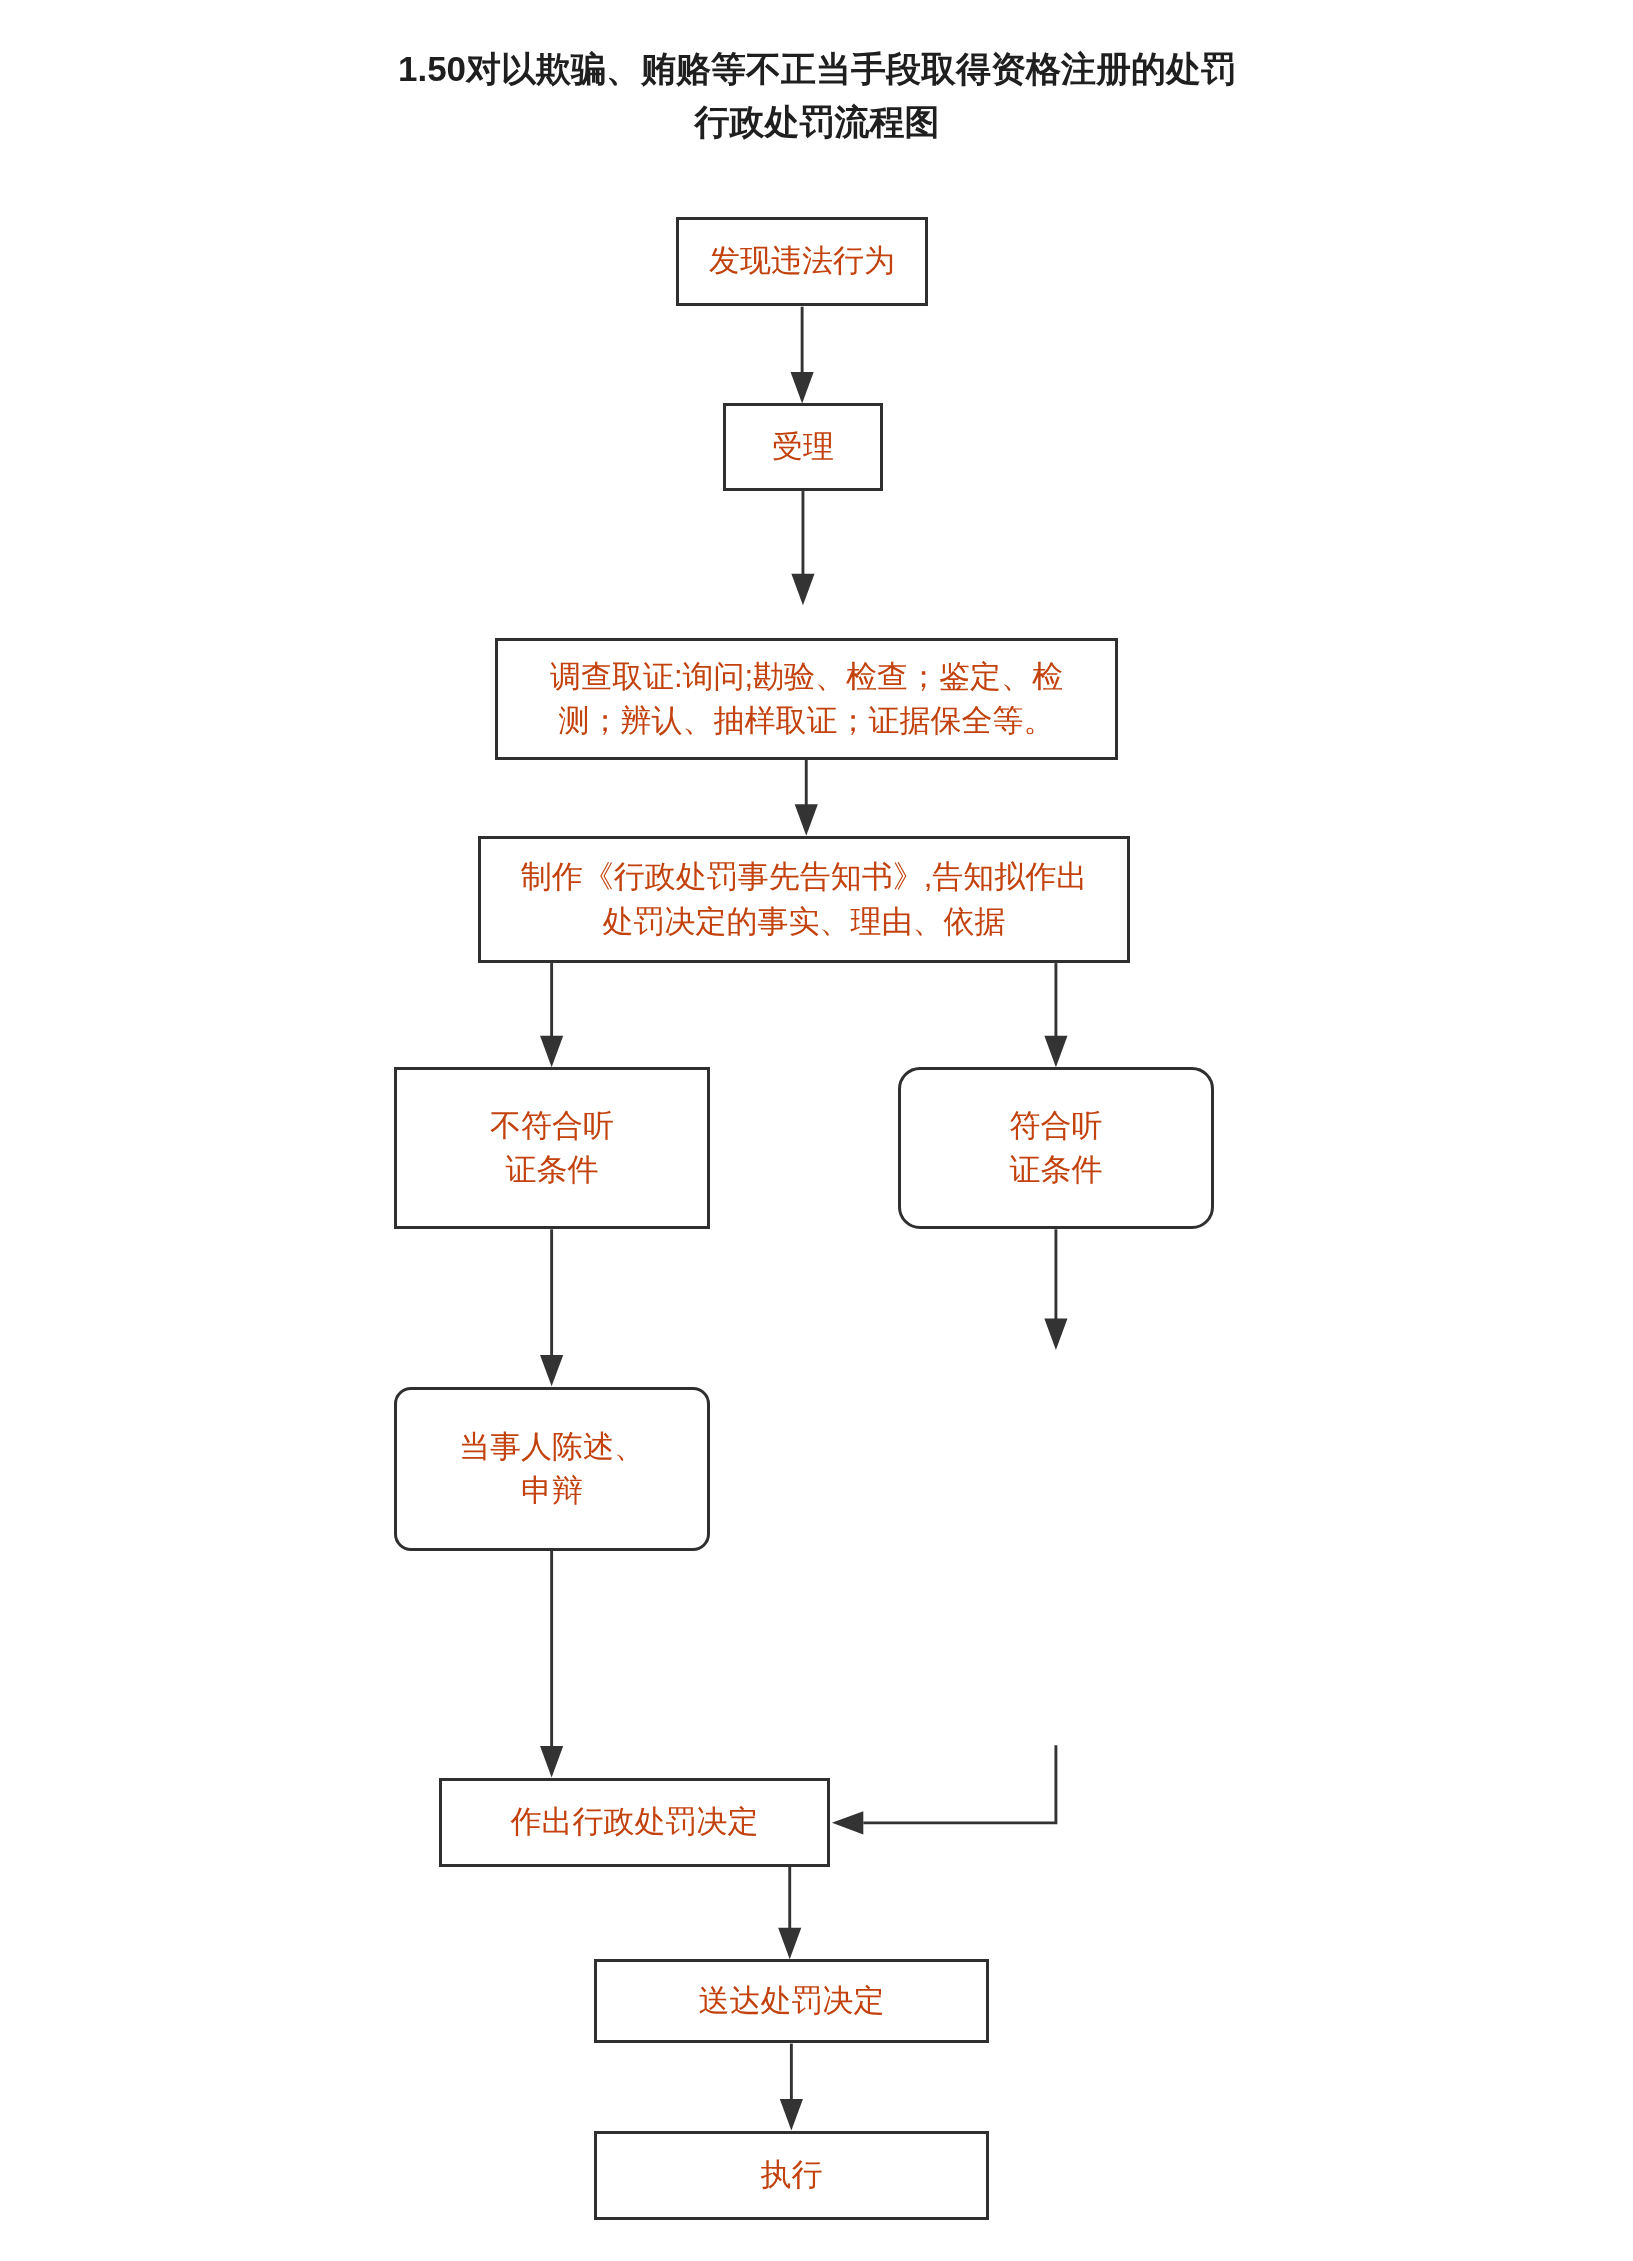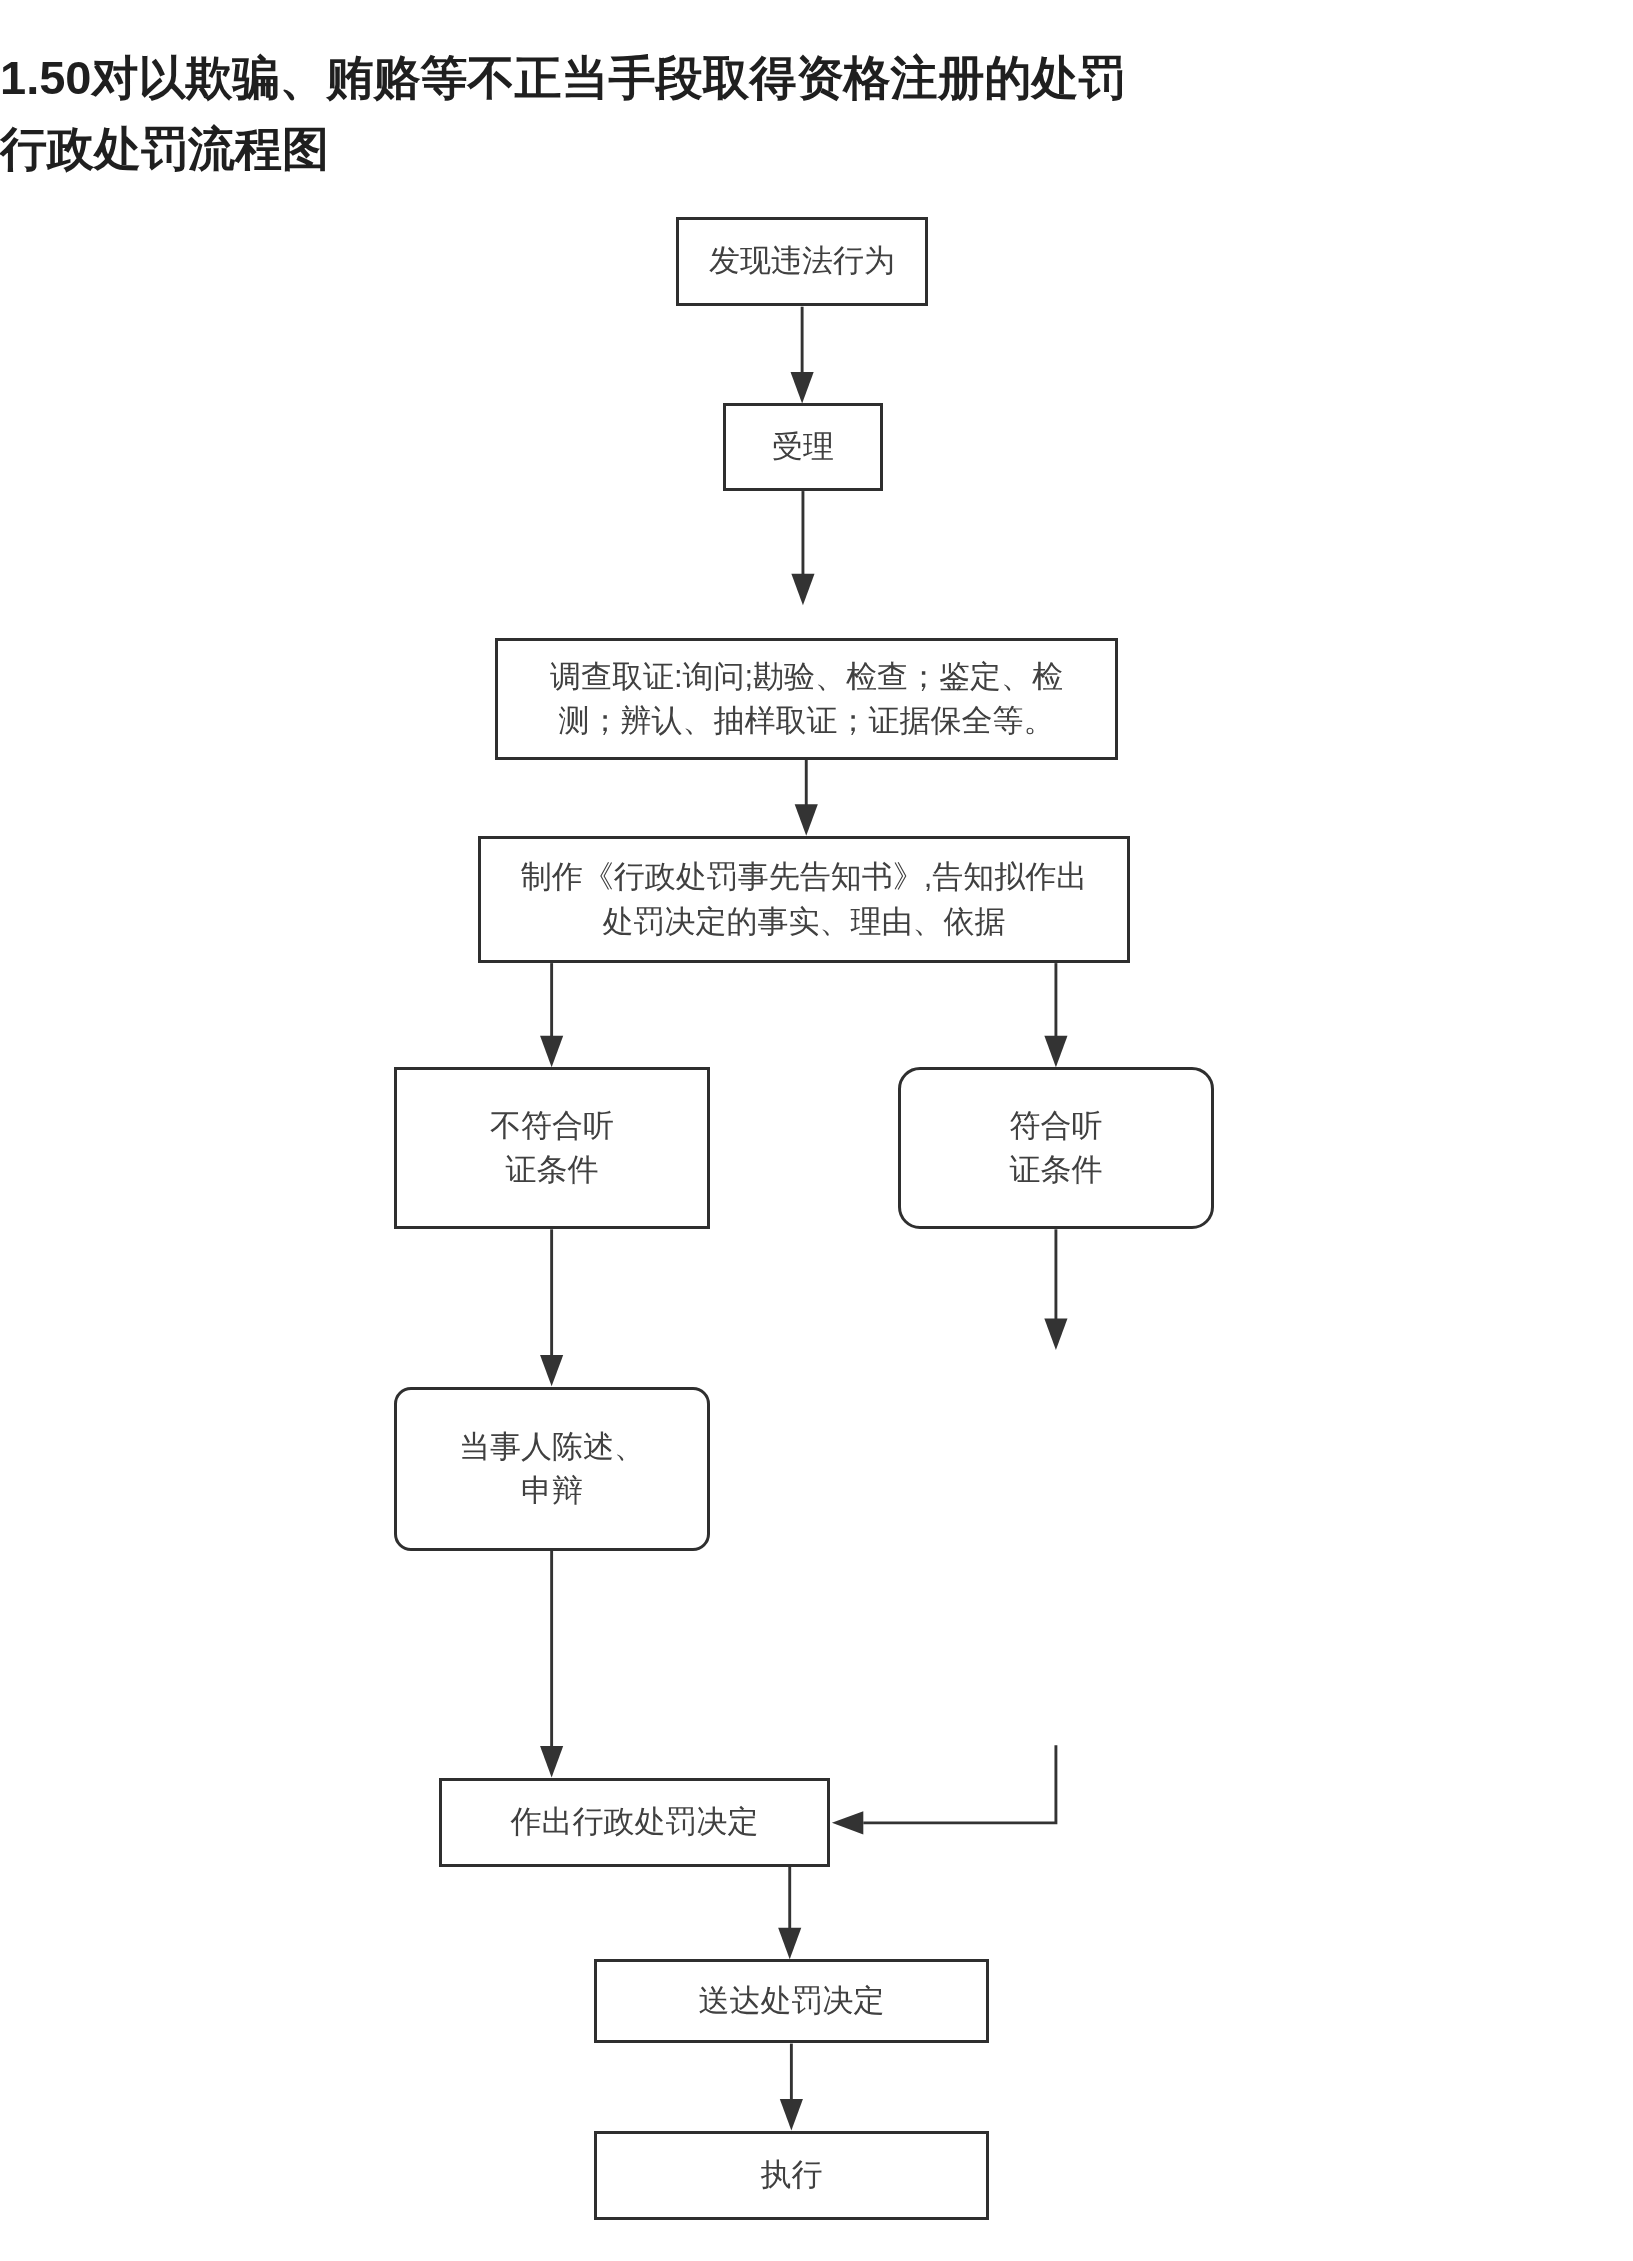--- a/index.html
+++ b/index.html
@@ -13,22 +13,22 @@
     height: 2261px;
     background: #ffffff;
     font-family: "Liberation Sans", "DejaVu Sans", sans-serif;
     overflow: hidden;
   }
   #title {
     position: absolute;
     top: 43px;
     left: 0;
     width: 100%;
-    text-align: left;
-    font-size: 47px;
+    text-align: center;
+    font-size: 35px;
     line-height: 1.5;
     font-weight: bold;
     color: #1f1f1f;
     z-index: 2;
   }
   #connectors {
     position: absolute;
     left: 0;
     top: 0;
     width: 1634px;
@@ -42,21 +42,21 @@
   }
   #connectors polygon {
     fill: #333333;
     stroke: none;
   }
   .node {
     position: absolute;
     box-sizing: border-box;
     background: #ffffff;
     border: 3.3px solid #2f2f2f;
-    color: #404040;
+    color: #c2410c;
     font-size: 31px;
     line-height: 1.42;
     display: flex;
     align-items: center;
     justify-content: center;
     text-align: center;
     white-space: pre-line;
     z-index: 1;
     padding: 5px 8.3px;
   }

